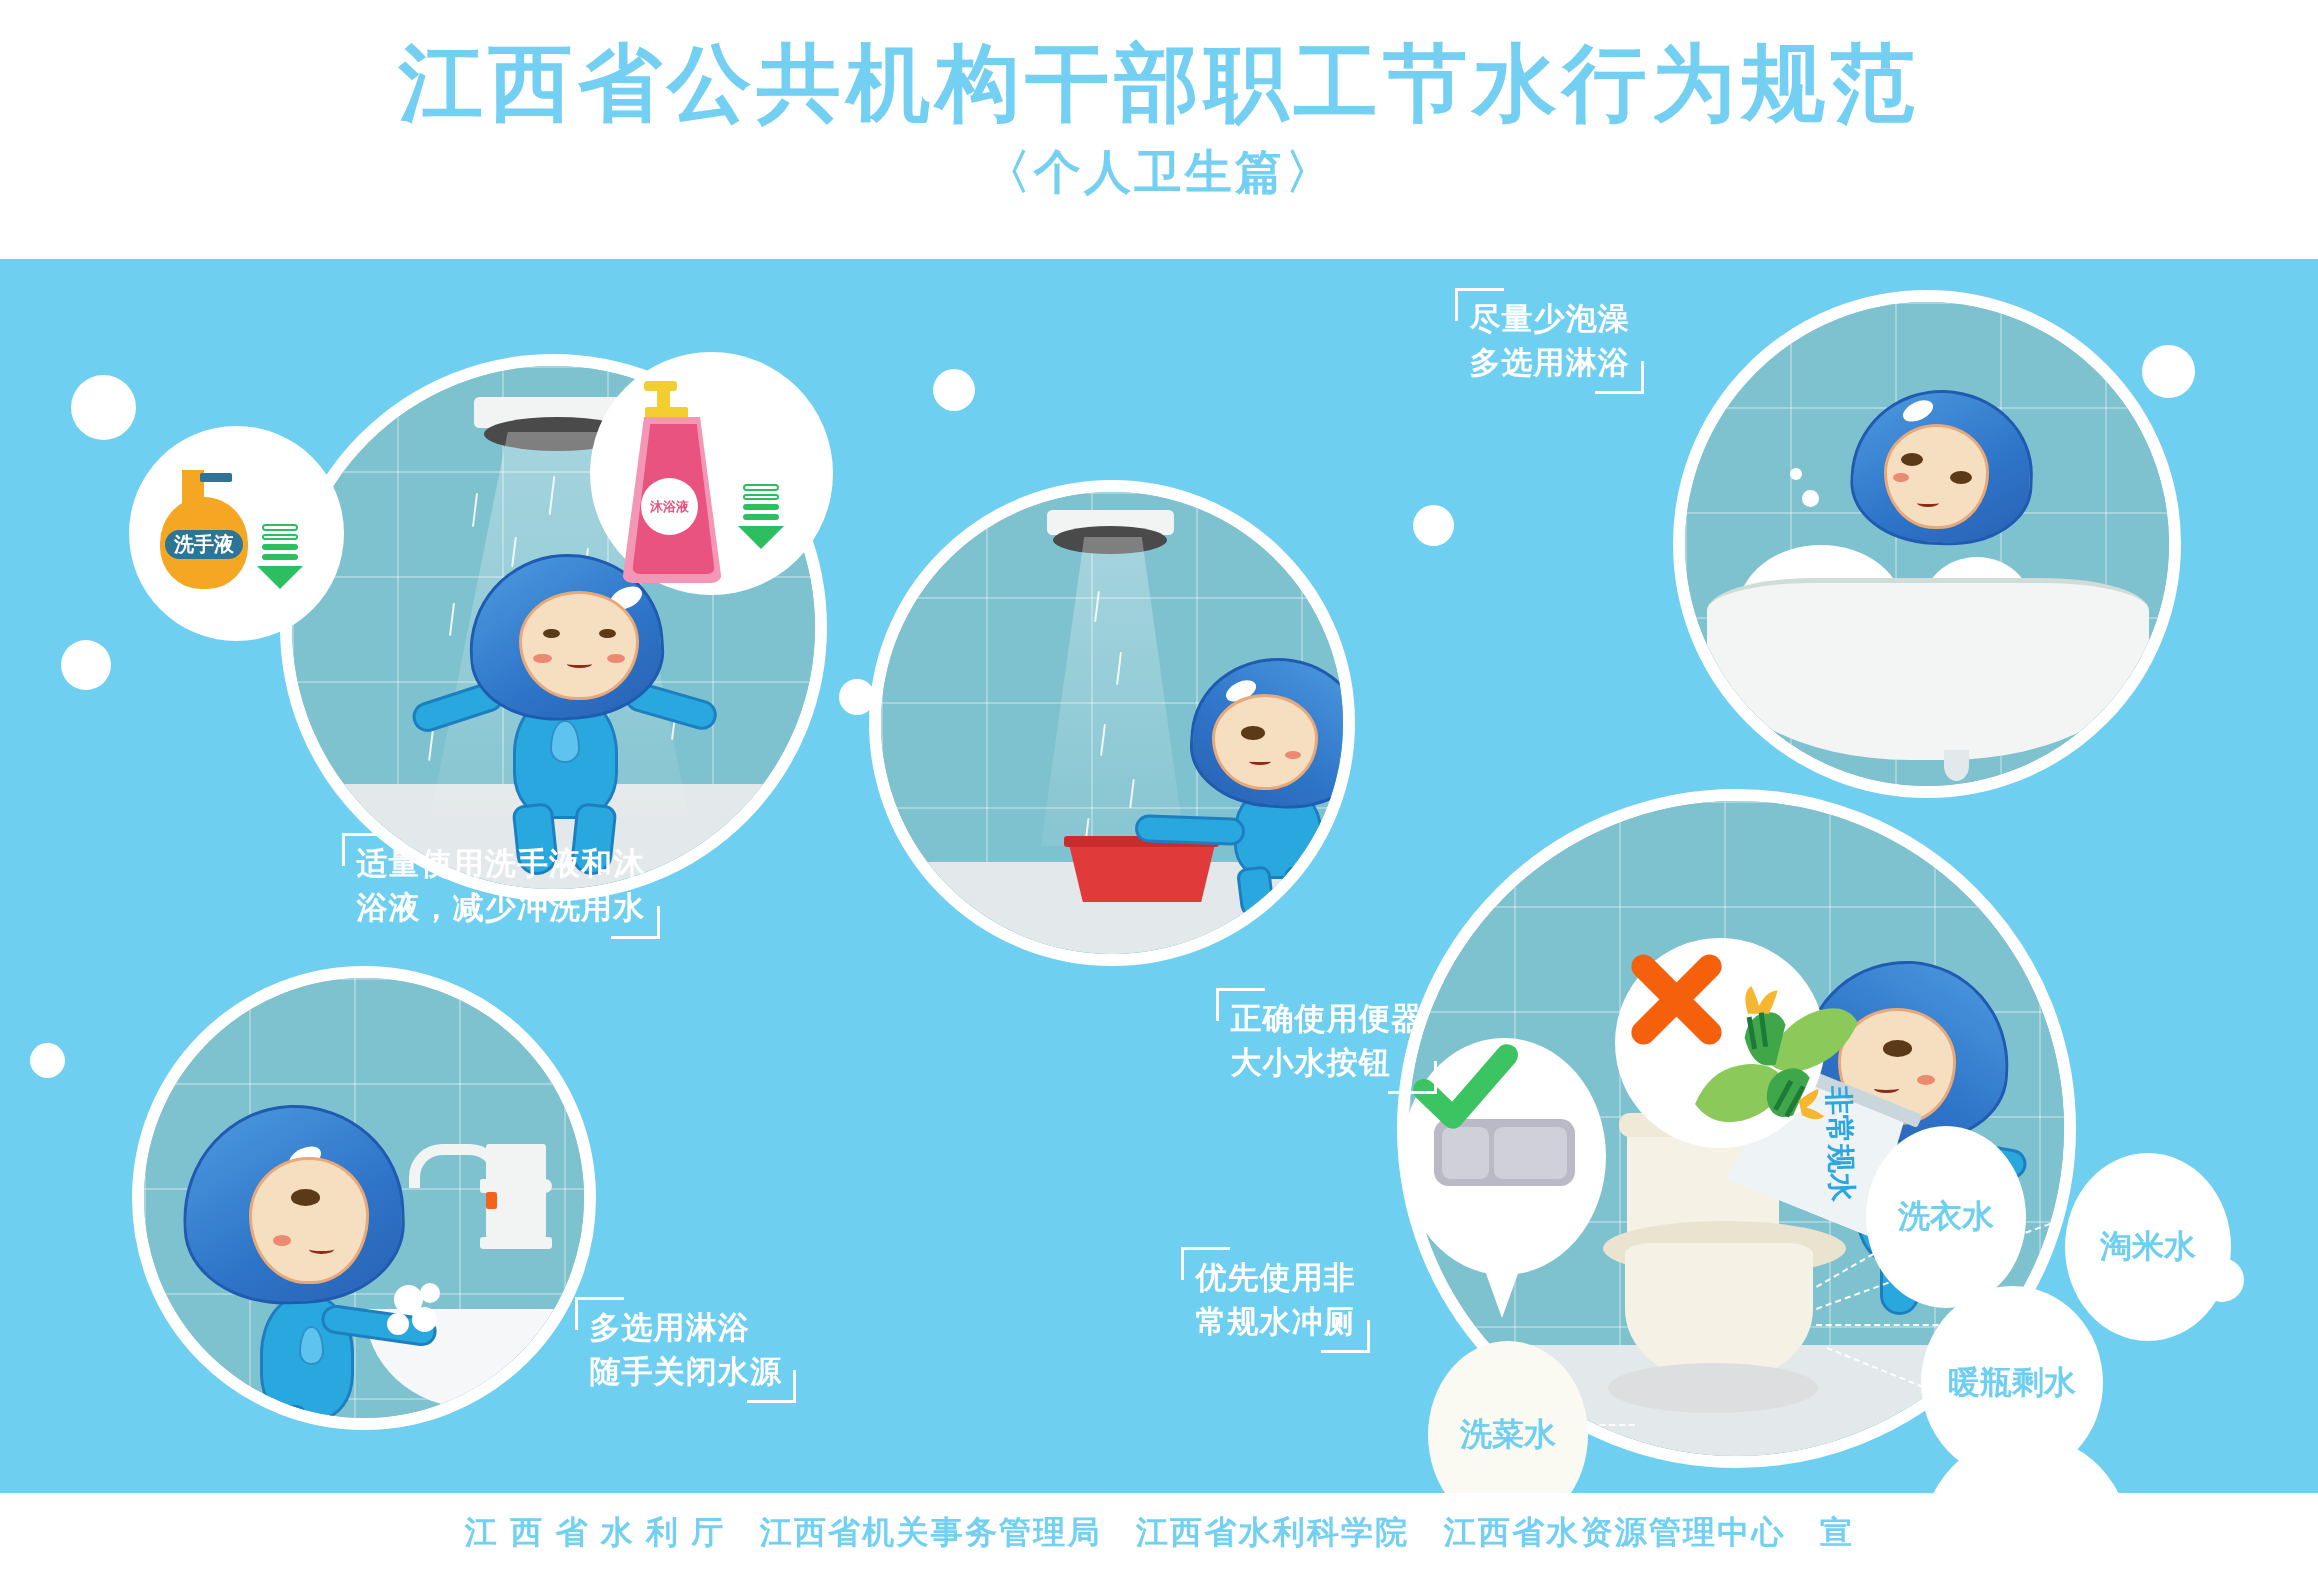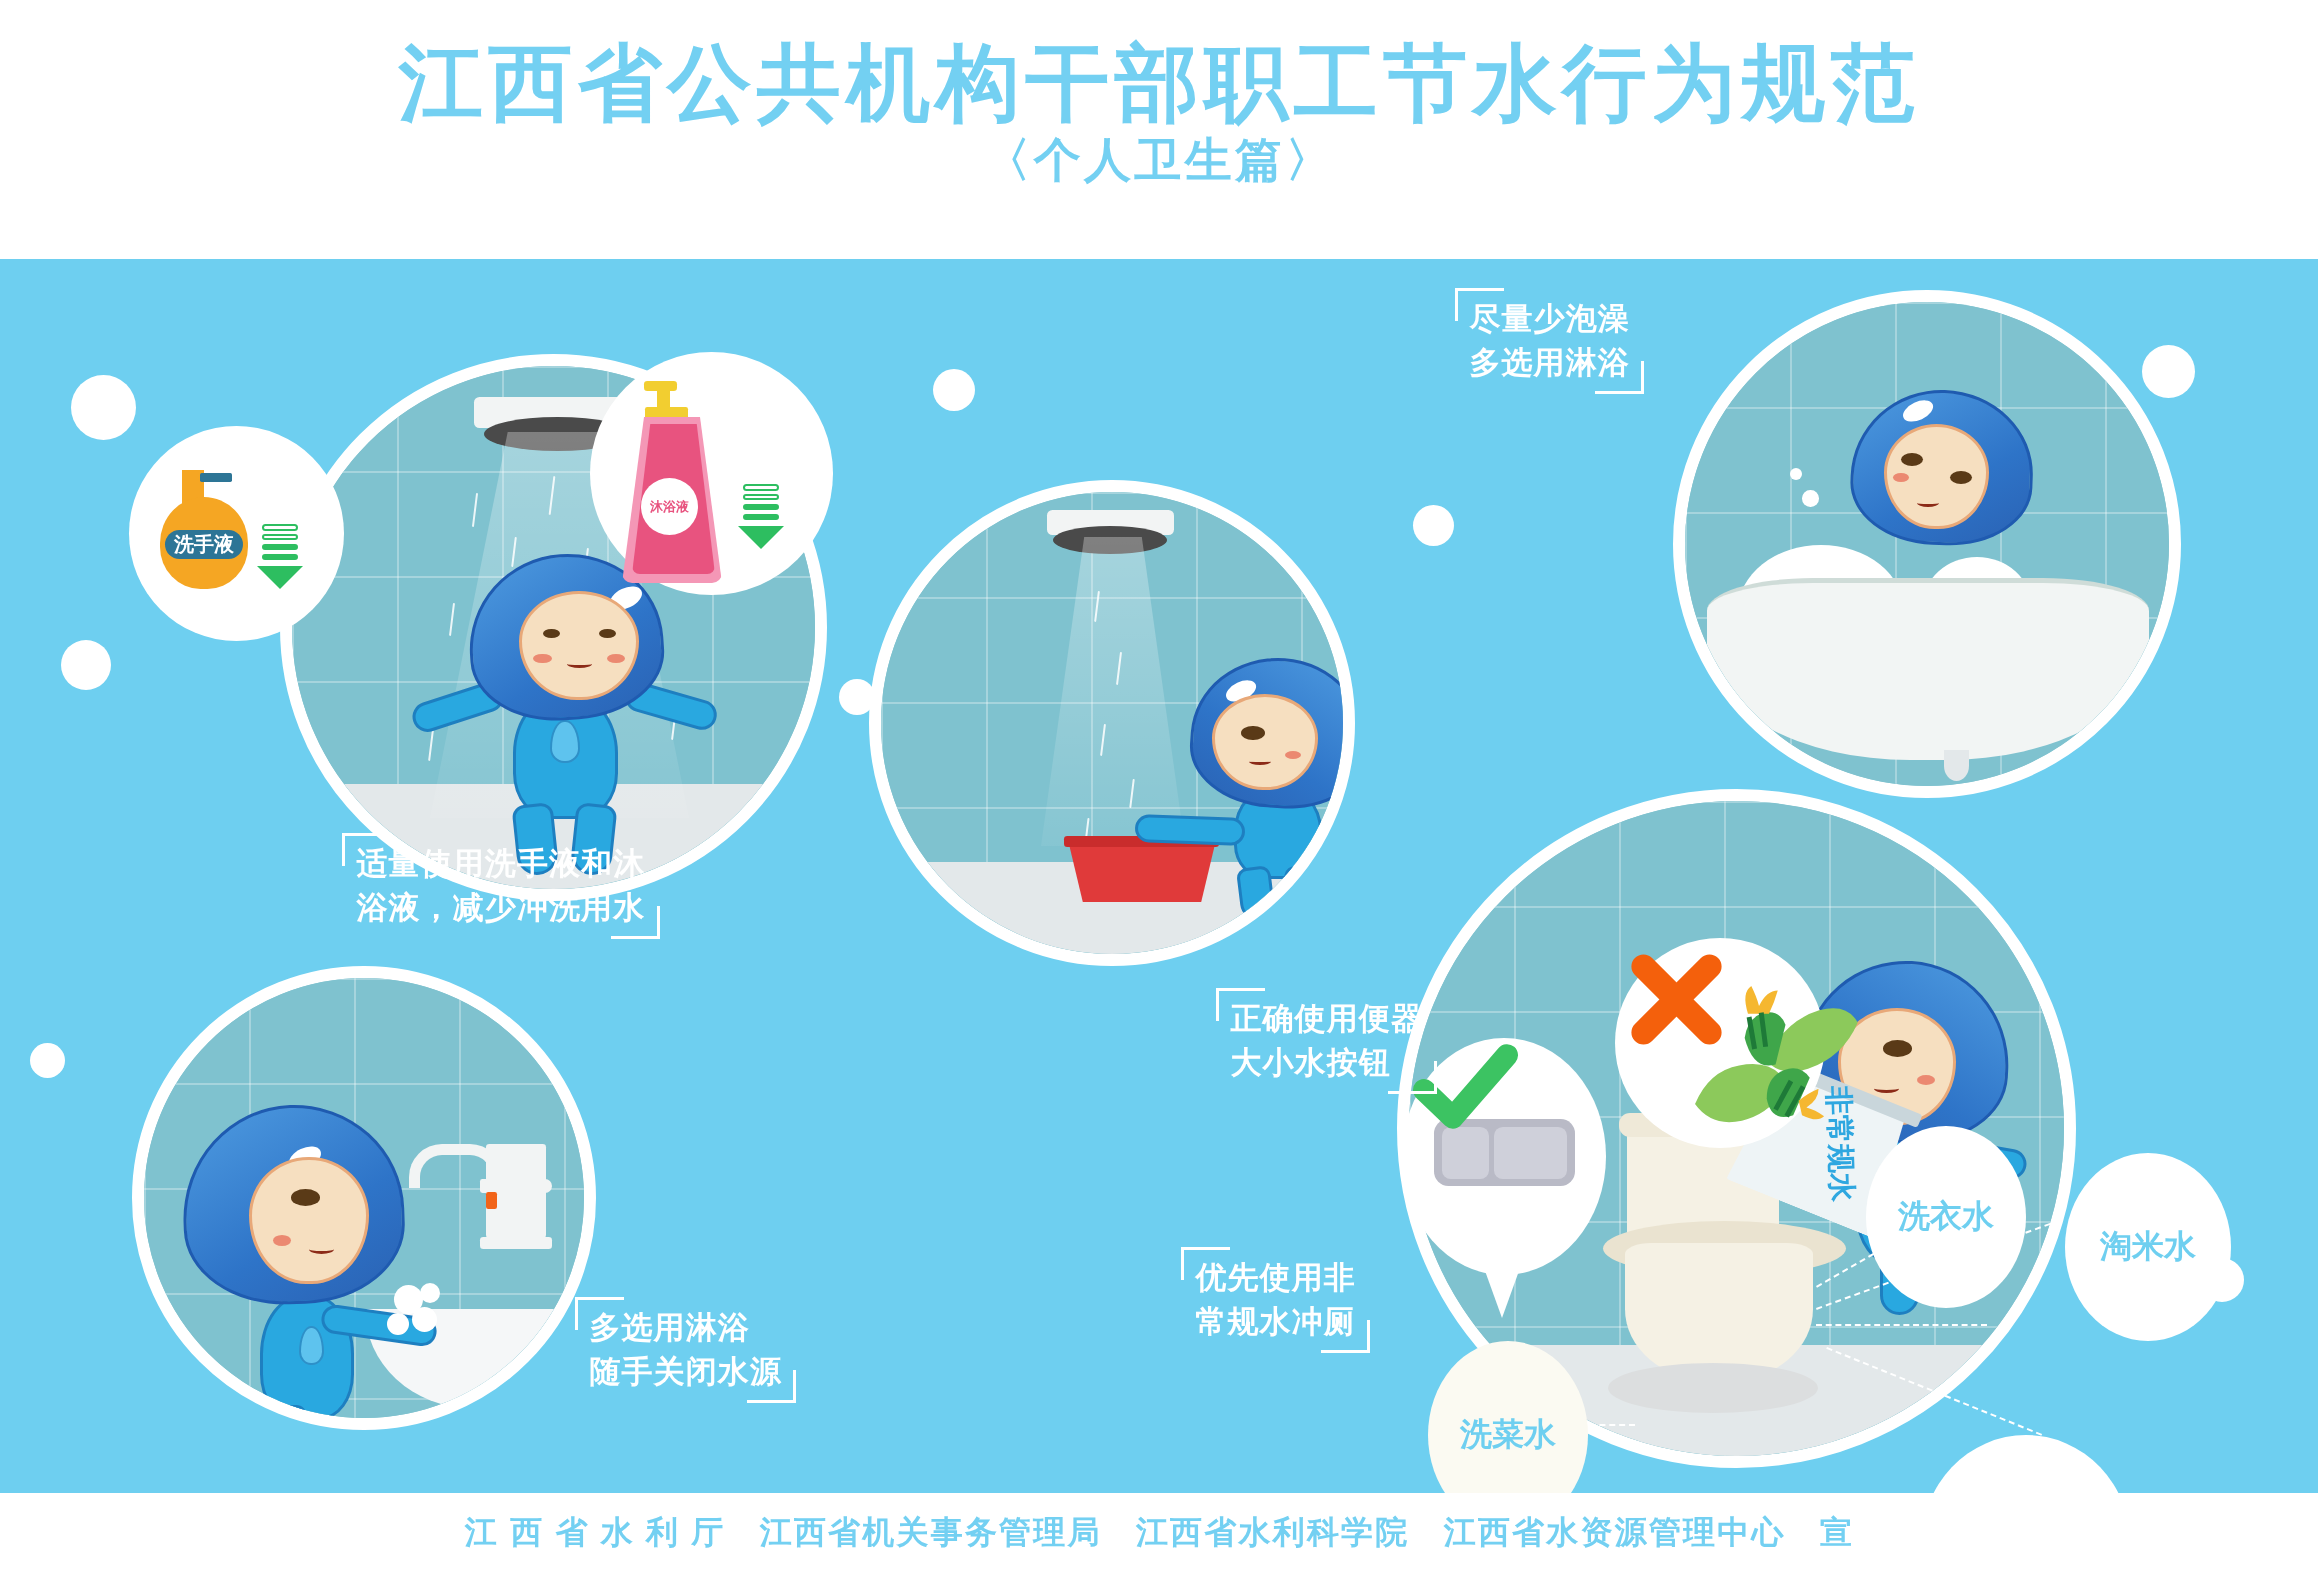--- a/index.html
+++ b/index.html
@@ -10,21 +10,21 @@
   }
   #poster { position:relative; width:2319px; height:1573px; background:#ffffff; }
 
   
   .header { position:absolute; left:0; top:0; width:2319px; height:259px;
             background:#ffffff; display:flex; flex-direction:column;
             align-items:center; justify-content:flex-start; padding-top:38px; }
   .title-main { font-size:84px; font-weight:bold; color:#73D0F2;
                 letter-spacing:5.5px; line-height:1.08; white-space:nowrap; }
   .title-sub  { font-size:47px; font-weight:bold; color:#73D0F2;
-                letter-spacing:3.3px; margin-top:0; white-space:nowrap; }
+                letter-spacing:3.3px; margin-top:12px; white-space:nowrap; }
 
   
   .panel { position:absolute; left:0; top:259px; width:2319px; height:1234px;
            background:#6ECFF0; overflow:hidden; }
 
   
   .bubble { position:absolute; border-radius:50%; background:#ffffff; }
 
   
   .scene { position:absolute; border-radius:50%; overflow:hidden;
@@ -448,20 +448,21 @@
 
     <div class="dashline" style="left:1816px;top:1027px;width:166px;transform:rotate(-30deg);"></div>
     <div class="dashline" style="left:1816px;top:1049px;width:259px;transform:rotate(-20deg);"></div>
     <div class="dashline" style="left:1816px;top:1065px;width:171px;transform:rotate(0deg);"></div>
     <div class="dashline" style="left:1827px;top:1088px;width:232px;transform:rotate(22deg);"></div>
     <div class="dashline" style="left:1491px;top:1165px;width:144px;transform:rotate(0deg);"></div>
     <div class="dashline" style="left:1524px;top:1203px;width:127px;transform:rotate(70deg);"></div>
 
     <div class="wlabel" style="left:1866px;top:867px;width:160px;height:182px;font-size:32px;">洗衣水</div>
     <div class="wlabel" style="left:2065px;top:894px;width:166px;height:188px;font-size:32px;">淘米水</div>
+    <div class="wlabel" style="left:1921px;top:1027px;width:182px;height:193px;font-size:32px;">暖瓶剩水</div>
     <div class="wlabel" style="left:1428px;top:1082px;width:160px;height:188px;font-size:32px;background:#FBFAF2;">洗菜水</div>
 
     <div class="wlabel" style="left:1921px;top:1176px;width:210px;height:221px;font-size:32px;">净水机尾水</div>
 
   </div>
 
   <div class="footer">
     <div class="footer-text">江 西 省 水 利 厅　江西省机关事务管理局　江西省水利科学院　江西省水资源管理中心　宣</div>
   </div>
 

